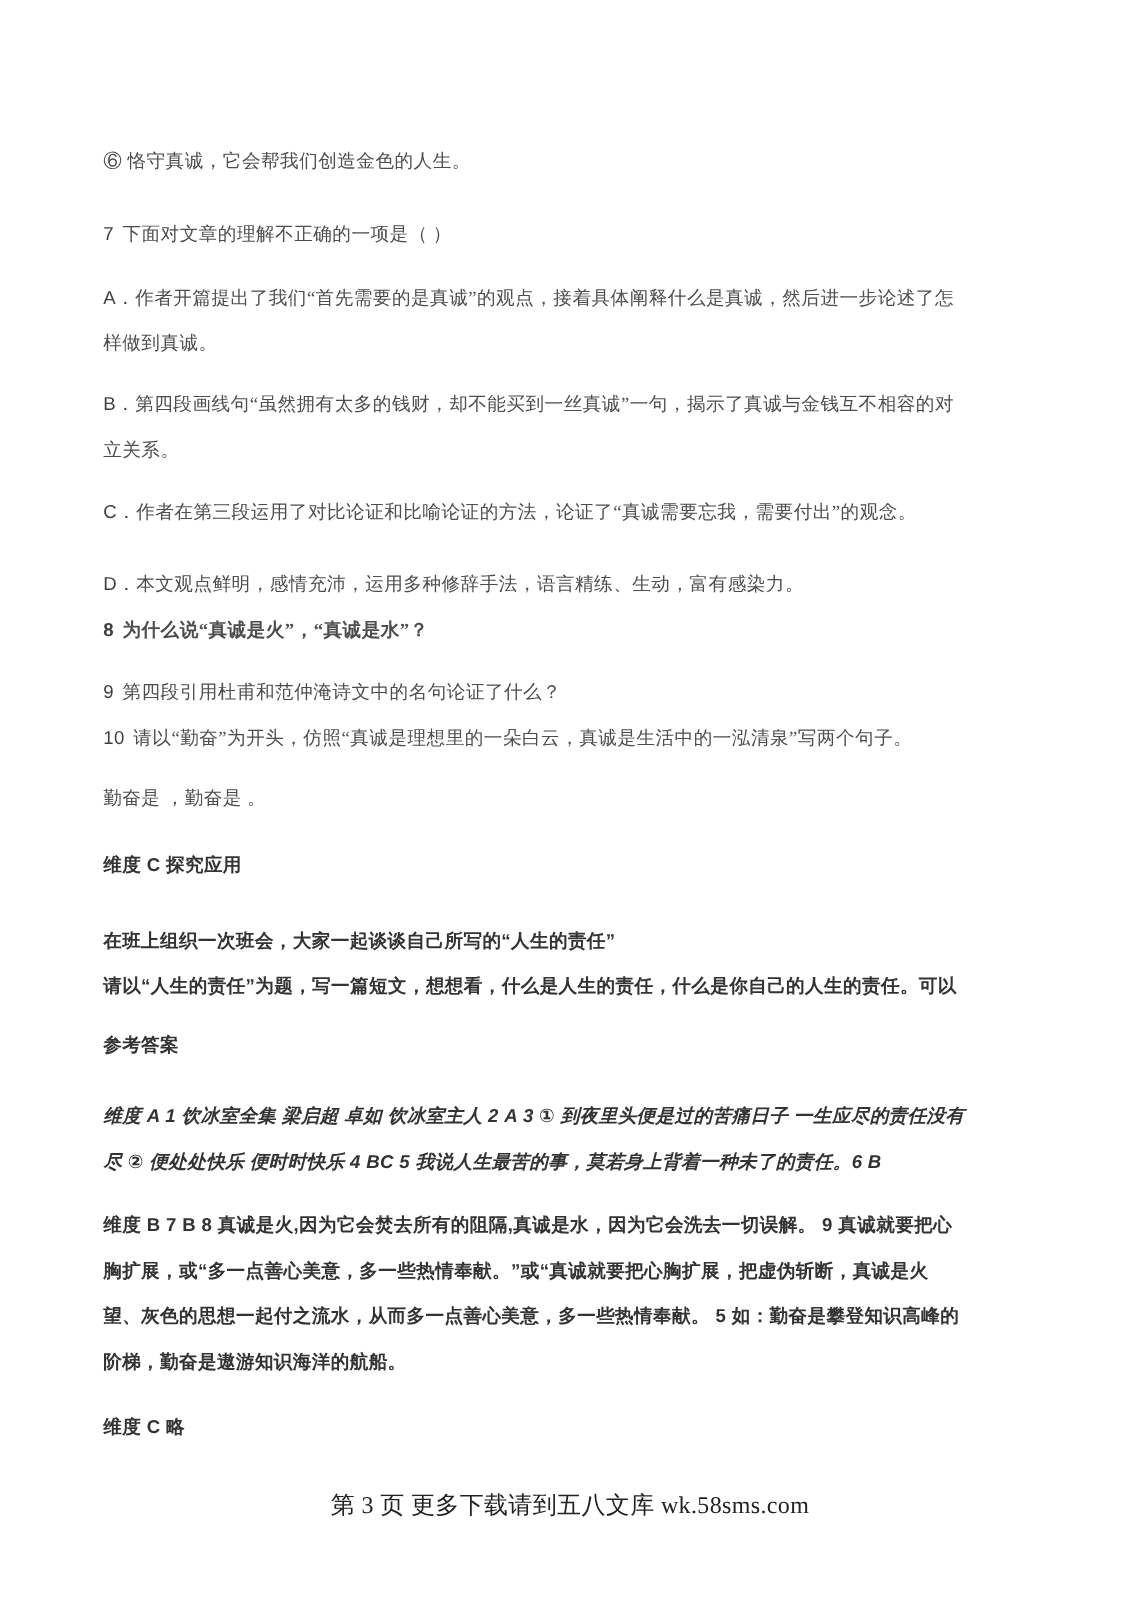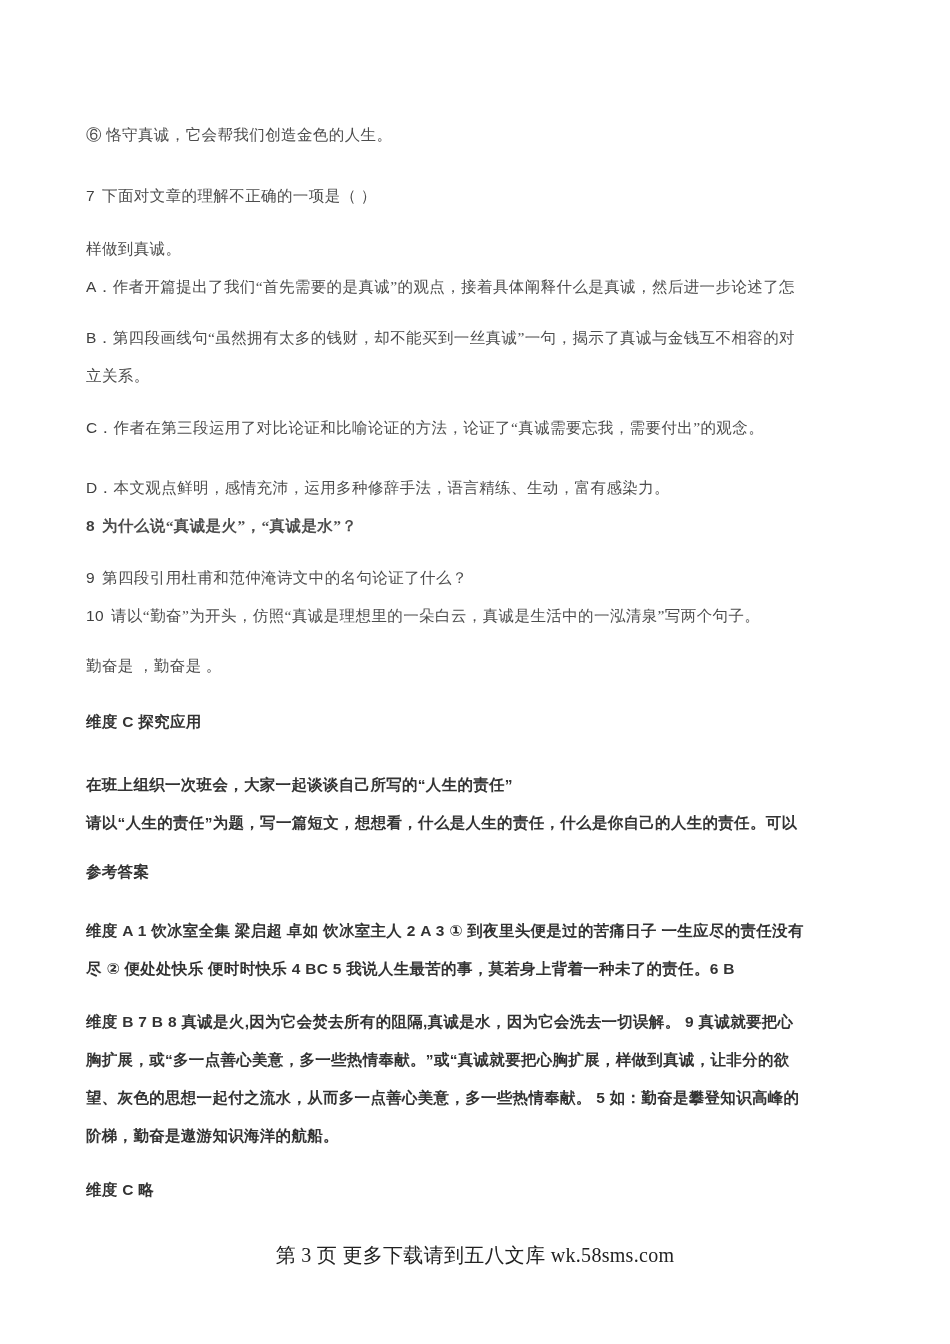--- a/index.html
+++ b/index.html
@@ -48,21 +48,21 @@
   .p-optB    { margin-bottom: 14px; }
   .p-optC    { margin-bottom: 22px; }
   .p-optD    { margin-bottom: 0; }
   .p-q8      { margin-bottom: 14px; font-weight: bold; }
   .p-q9      { margin-bottom: 0; }
   .p-q10     { margin-bottom: 12px; }
   .p-blank   { margin-bottom: 18px; }
   .p-dimc-h  { margin-bottom: 25px; }
   .p-dimc-b  { margin-bottom: 11px; }
   .p-ansh    { margin-bottom: 21px; }
-  .p-dima    { margin-bottom: 15px; }
+  .p-dima    { margin-bottom: 15px; font-style: italic; }
   .p-dimb    { margin-bottom: 16px; }
   .p-dimc2   { margin-bottom: 27px; }
   .footer {
     width: 950px;
     text-align: center;
     font-family: "Liberation Serif", "DejaVu Serif", serif;
     font-size: 20px;
     line-height: 38px;
     color: #222222;
     letter-spacing: 0.3px;
@@ -75,22 +75,22 @@
 
   <div class="p-q6">
     <div class="ln q">⑥ 恪守真诚，它会帮我们创造金色的人生。</div>
   </div>
 
   <div class="p-q7">
     <div class="ln q"><span class="mk mk-gap">7</span><span>下面对文章的理解不正确的一项是（ ）</span></div>
   </div>
 
   <div class="p-optA">
+    <div class="ln q"><span class="mk">A．</span><span>作者开篇提出了我们“首先需要的是真诚”的观点，接着具体阐释什么是真诚，然后进一步论述了怎</span></div>
     <div class="ln q">样做到真诚。</div>
-    <div class="ln q"><span class="mk">A．</span><span>作者开篇提出了我们“首先需要的是真诚”的观点，接着具体阐释什么是真诚，然后进一步论述了怎</span></div>
   </div>
 
   <div class="p-optB">
     <div class="ln q"><span class="mk">B．</span><span>第四段画线句“虽然拥有太多的钱财，却不能买到一丝真诚”一句，揭示了真诚与金钱互不相容的对</span></div>
     <div class="ln q">立关系。</div>
   </div>
 
   <div class="p-optC">
     <div class="ln q"><span class="mk">C．</span><span>作者在第三段运用了对比论证和比喻论证的方法，论证了“真诚需要忘我，需要付出”的观念。</span></div>
   </div>
@@ -128,21 +128,21 @@
     <div class="ln b">参考答案</div>
   </div>
 
   <div class="p-dima">
     <div class="ln b">维度 A 1 饮冰室全集 梁启超 卓如 饮冰室主人 2 A 3 ① 到夜里头便是过的苦痛日子 一生应尽的责任没有</div>
     <div class="ln b">尽 ② 便处处快乐 便时时快乐 4 BC 5 我说人生最苦的事，莫若身上背着一种未了的责任。6 B</div>
   </div>
 
   <div class="p-dimb">
     <div class="ln b">维度 B 7 B 8 真诚是火,因为它会焚去所有的阻隔,真诚是水，因为它会洗去一切误解。 9 真诚就要把心</div>
-    <div class="ln b">胸扩展，或“多一点善心美意，多一些热情奉献。”或“真诚就要把心胸扩展，样做到真诚，让非分的欲</div>
+    <div class="ln b">胸扩展，或“多一点善心美意，多一些热情奉献。”或“真诚就要把心胸扩展，把虚伪斩断，真诚是火</div>
     <div class="ln b">望、灰色的思想一起付之流水，从而多一点善心美意，多一些热情奉献。 5 如：勤奋是攀登知识高峰的</div>
     <div class="ln b">阶梯，勤奋是遨游知识海洋的航船。</div>
   </div>
 
   <div class="p-dimc2">
     <div class="ln b">维度 C 略</div>
   </div>
 
 </div>
 

